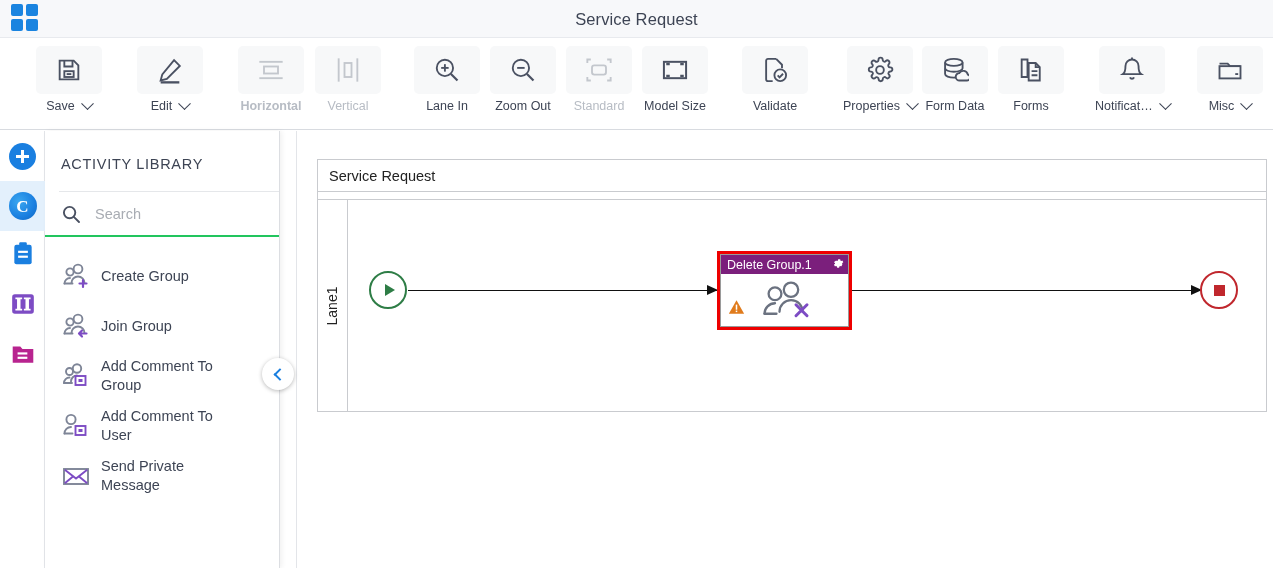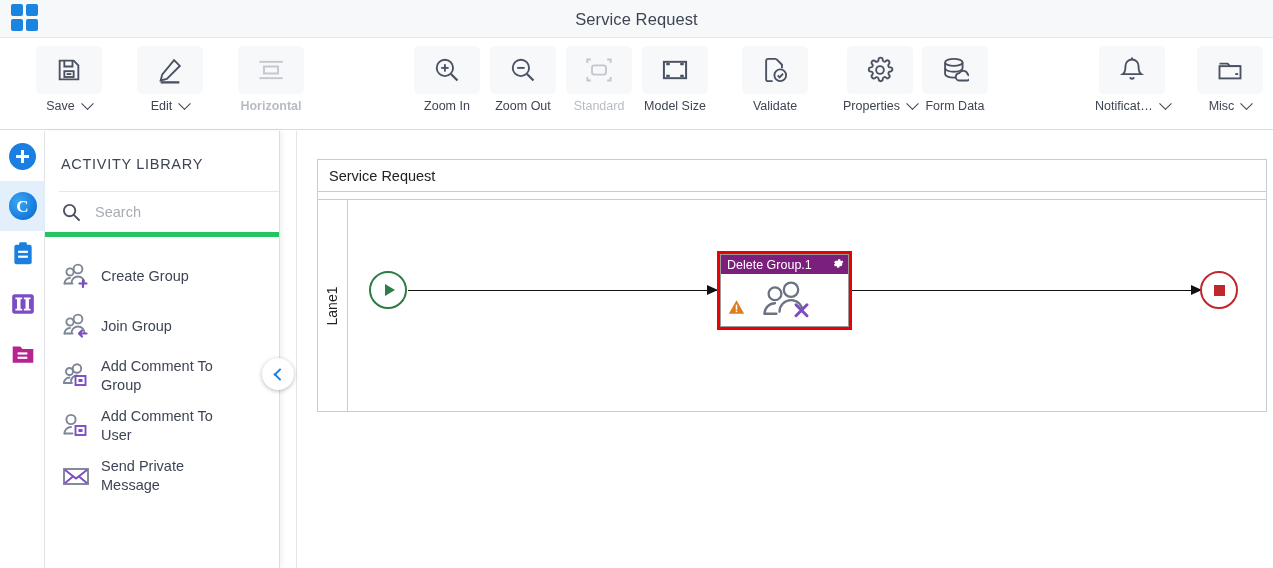--- a/index.html
+++ b/index.html
@@ -105,21 +105,21 @@
     overflow:hidden;
   }
   .panel-title {
     position:absolute; left:16px; top:25px;
     font-size:14.5px; color:#3d4454; letter-spacing:.7px;
   }
   .panel-sep { position:absolute; left:14px; top:60px; width:220px; height:1px; background:#e5e7ea; }
   .searchrow {
     position:absolute; left:0; top:61px; width:235px; height:45px;
     display:flex; align-items:center;
-    border-bottom:5px solid #22c55e;
+    border-bottom:2px solid #22c55e;
     background:#fff;
     z-index:4;
   }
   .searchrow .sicon { margin-left:16px; margin-right:12px; display:flex; }
   .searchrow .sinput {
     border:none; outline:none; background:transparent;
     font-size:14.5px; color:#333; width:150px;
     font-family:"Liberation Sans", sans-serif;
   }
   .searchrow .sinput::placeholder { color:#a8acb3; }
@@ -286,31 +286,43 @@
         <svg width="28" height="28" viewBox="0 0 24 24" fill="none" stroke="#4a5162" stroke-width="1.6">
           <line x1="2" y1="5" x2="22" y2="5"></line>
           <rect x="6" y="9" width="12" height="6"></rect>
           <line x1="2" y1="19" x2="22" y2="19"></line>
         </svg>
       </div>
       <div class="lbl">
         <span>Horizontal</span>
       </div>
     </div>
+    <div class="tbtn disabled" style="left: 315px;">
+      <div class="iconbox">
+        <svg width="28" height="28" viewBox="0 0 24 24" fill="none" stroke="#4a5162" stroke-width="1.6">
+          <line x1="4" y1="2" x2="4" y2="22"></line>
+          <rect x="9" y="6" width="6" height="12"></rect>
+          <line x1="20" y1="2" x2="20" y2="22"></line>
+        </svg>
+      </div>
+      <div class="lbl">
+        <span>Vertical</span>
+      </div>
+    </div>
     <div class="tbtn" style="left: 414px;">
       <div class="iconbox">
         <svg width="28" height="28" viewBox="0 0 24 24" fill="none" stroke="#4a5162" stroke-width="1.6">
           <circle cx="10.2" cy="10.2" r="7"></circle>
           <line x1="15.4" y1="15.4" x2="21" y2="21" stroke-width="1.9"></line>
           <line x1="10.2" y1="7" x2="10.2" y2="13.4"></line>
           <line x1="7" y1="10.2" x2="13.4" y2="10.2"></line>
         </svg>
       </div>
       <div class="lbl">
-        <span>Zoom In</span>
+        <span>Lane In</span>
       </div>
     </div>
     <div class="tbtn" style="left: 490px;">
       <div class="iconbox">
         <svg width="28" height="28" viewBox="0 0 24 24" fill="none" stroke="#4a5162" stroke-width="1.6">
           <circle cx="10.2" cy="10.2" r="7"></circle>
           <line x1="15.4" y1="15.4" x2="21" y2="21" stroke-width="1.9"></line>
           <line x1="7" y1="10.2" x2="13.4" y2="10.2"></line>
         </svg>
       </div>
@@ -369,20 +381,33 @@
       <div class="iconbox">
         <svg width="28" height="28" viewBox="0 0 24 24" fill="none" stroke="#4a5162" stroke-width="1.6">
           <ellipse cx="11" cy="5.5" rx="7.5" ry="3"></ellipse>
           <path d="M3.5 5.5v5c0 1.7 3.4 3 7.5 3s7.5-1.3 7.5-3v-5"></path>
           <path d="M3.5 10.5v5c0 1.7 3.4 3 7.5 3 .6 0 1.2 0 1.7-.1"></path>
           <path d="M16 21a3.2 3.2 0 01-.3-6.4A4 4 0 0123 15.9 2.6 2.6 0 0122.3 21z"></path>
         </svg>
       </div>
       <div class="lbl">
         <span>Form Data</span>
+      </div>
+    </div>
+    <div class="tbtn" style="left: 998px;">
+      <div class="iconbox">
+        <svg width="28" height="28" viewBox="0 0 24 24" fill="none" stroke="#4a5162" stroke-width="1.6">
+          <path d="M4 3h5v15H4z"></path>
+          <path d="M10 6h6l3.5 3.5V21H10z"></path>
+          <path d="M16 6v3.5h3.5"></path>
+          <path d="M12.5 13h5M12.5 16.5h5"></path>
+        </svg>
+      </div>
+      <div class="lbl">
+        <span>Forms</span>
       </div>
     </div>
     <div class="tbtn" style="left: 1095px;">
       <div class="iconbox">
         <svg width="28" height="28" viewBox="0 0 24 24" fill="none" stroke="#4a5162" stroke-width="1.6">
           <path d="M12 3a5.6 5.6 0 00-5.6 5.6c0 5.4-2.2 6.9-2.2 6.9h15.6s-2.2-1.5-2.2-6.9A5.6 5.6 0 0012 3z"></path>
           <path d="M10.2 18.4a2 2 0 003.6 0"></path>
           <line x1="12" y1="1.2" x2="12" y2="3"></line>
         </svg>
       </div>

